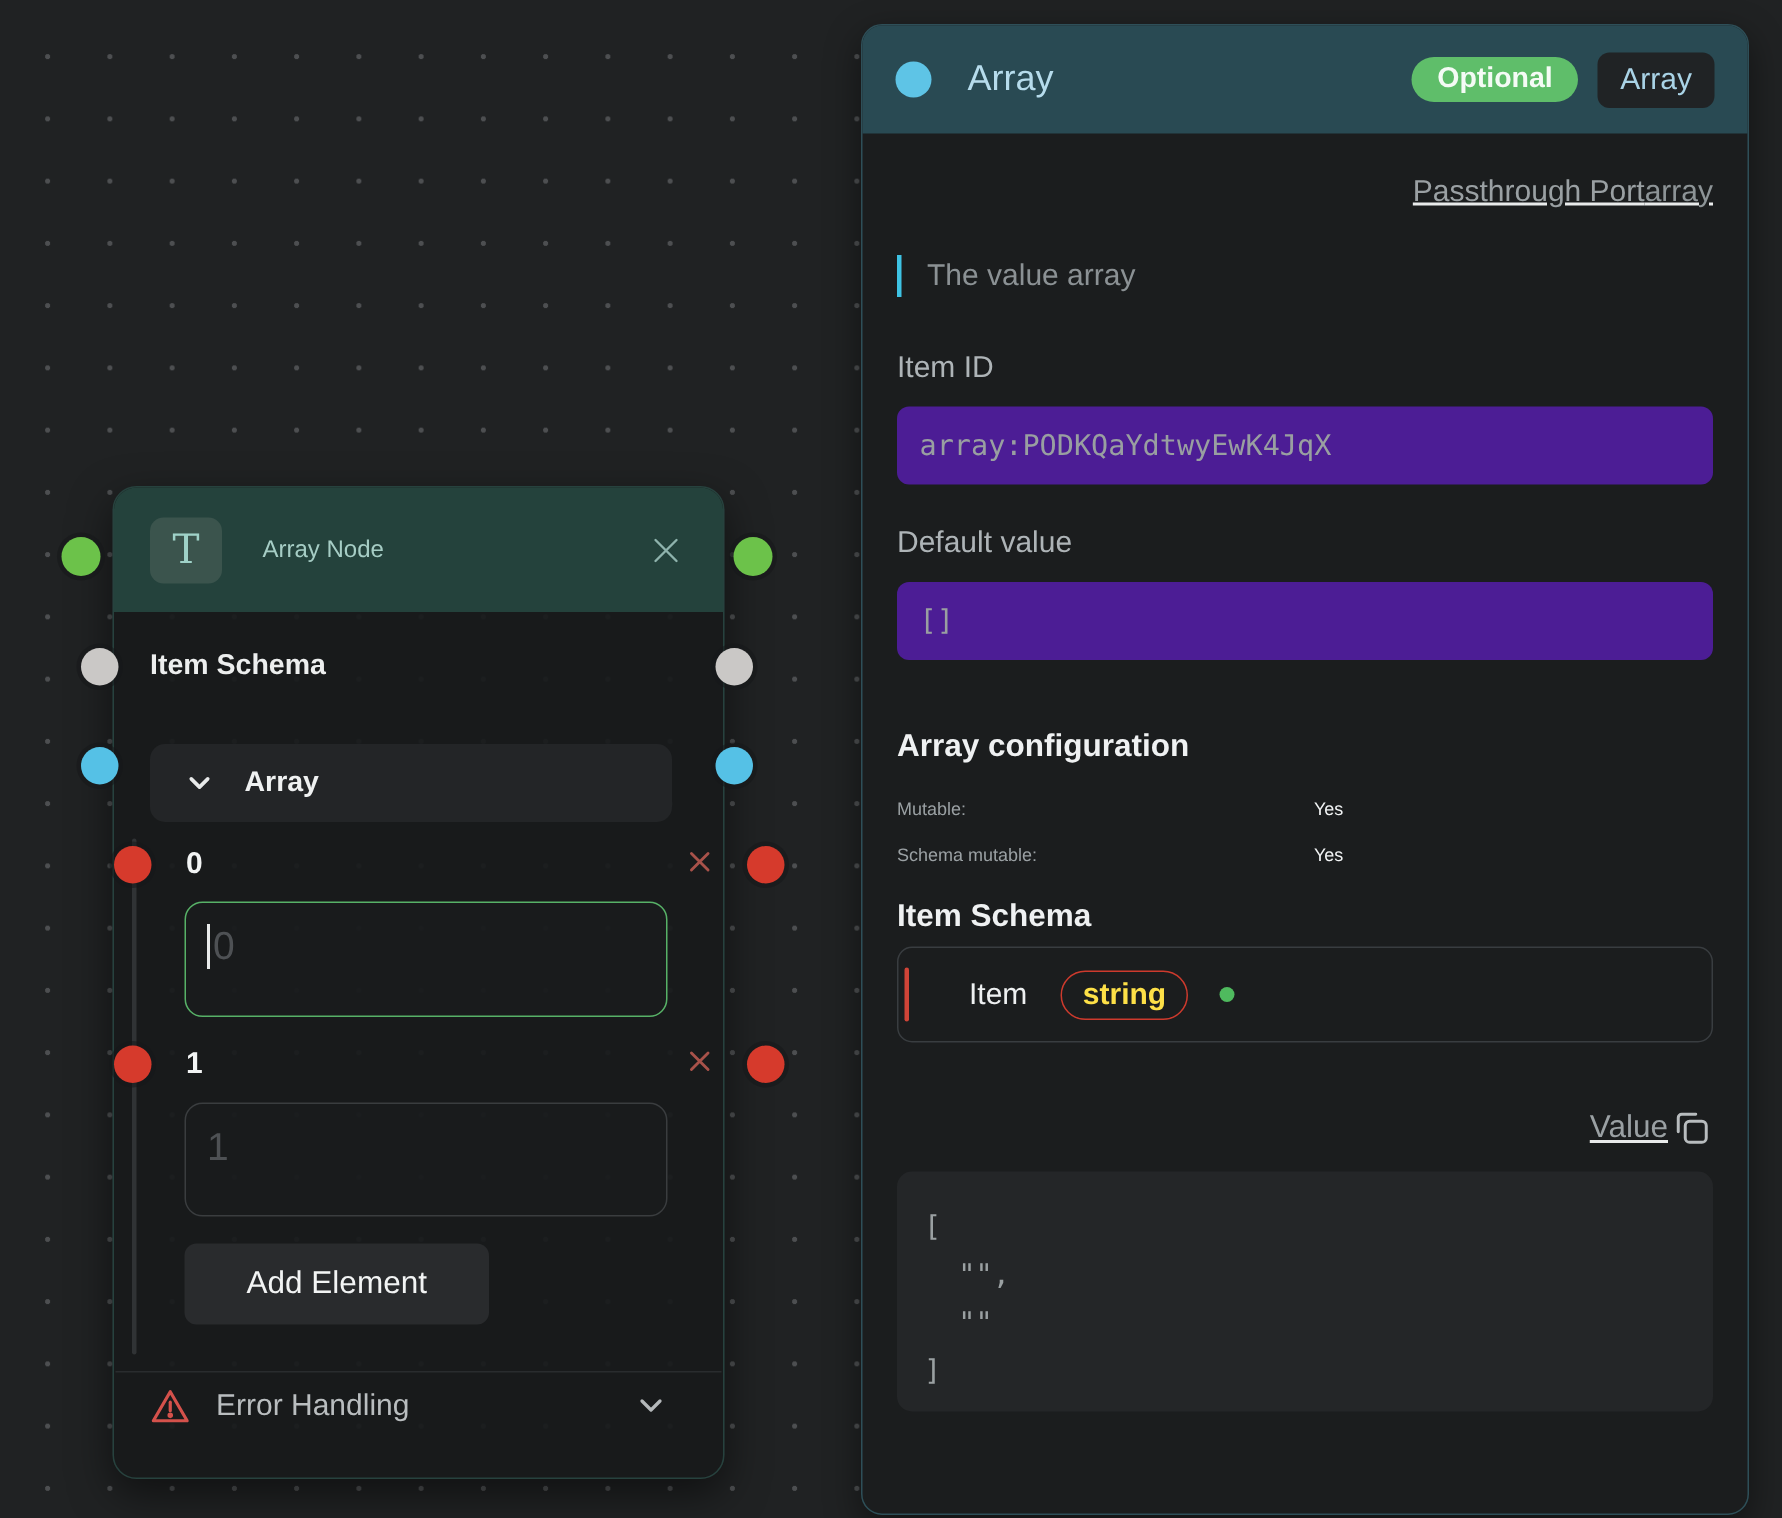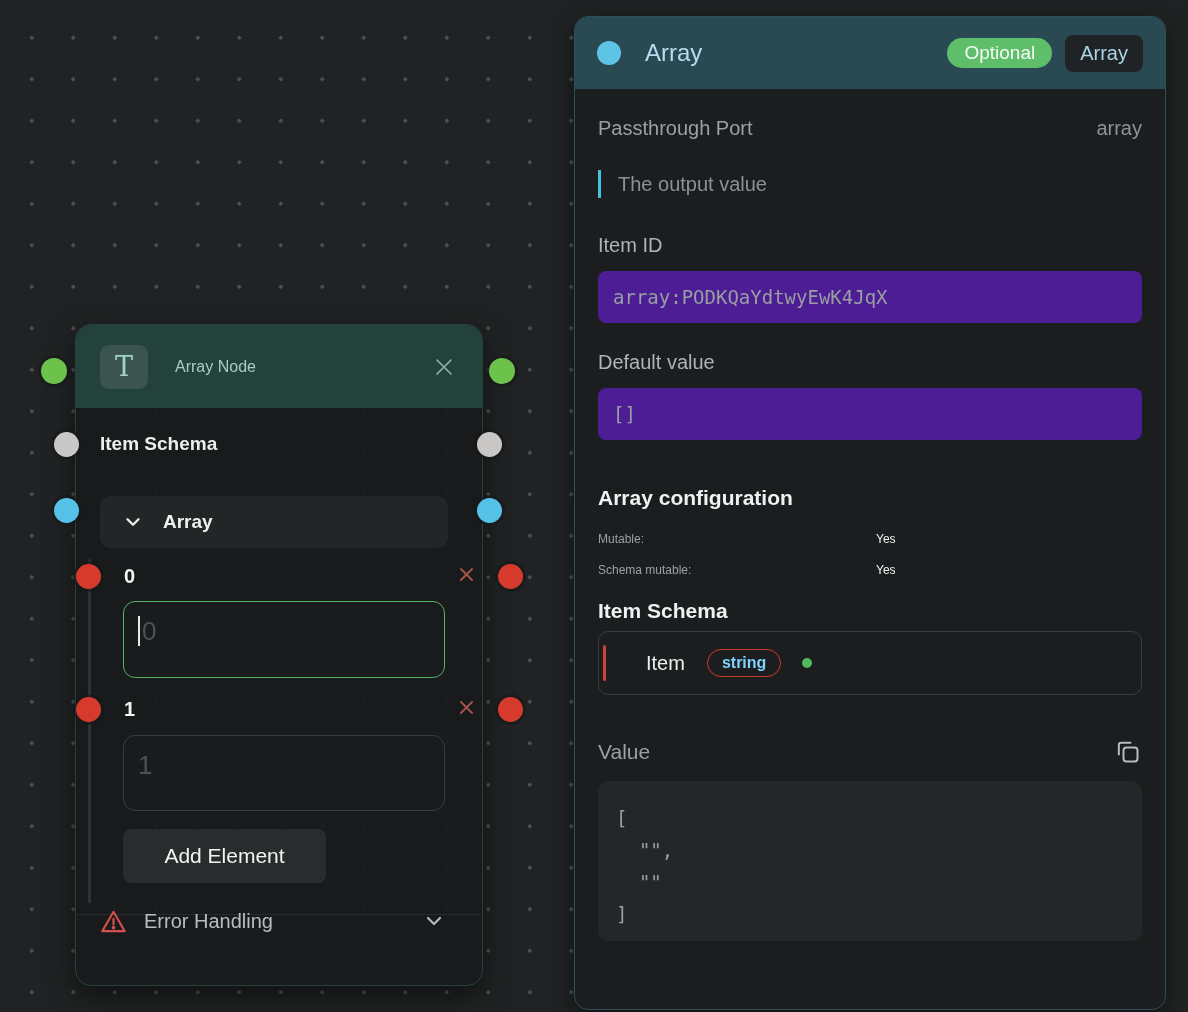--- a/index.html
+++ b/index.html
@@ -75,21 +75,21 @@
 
   .add-btn {
     position: absolute; left: 47px; top: 504px; width: 203px; height: 54px;
     background: #292b2d; border: none; border-radius: 8px;
     color: #f2f4f4; font-size: 21px; font-family: inherit; cursor: pointer;
   }
 
   .node-sep { position: absolute; left: 1px; right: 1px; top: 589px; height: 1px; background: #292c2e; }
 
   .error-row {
-    position: absolute; left: 0; right: 0; top: 568px; height: 56px;
+    position: absolute; left: 0; right: 0; top: 584px; height: 56px;
     display: flex; align-items: center; padding: 0 24px; cursor: pointer;
   }
   .warn-icon { width: 27px; height: 27px; color: #d4514b; }
   .error-label { margin-left: 17px; font-size: 20px; color: #b9bdbf; flex: 1; }
   .error-chev { width: 24px; height: 24px; color: #b4b8ba; margin-right: 12px; }
 
   
   .port { position: absolute; border-radius: 50%; cursor: crosshair; box-shadow: 0 0 0 3px rgba(22,24,25,0.55); }
   .p-green { width: 26px; height: 26px; background: #6cc24a; }
   .p-gray  { width: 25px; height: 25px; background: #cac8c6; }
@@ -109,30 +109,30 @@
     border-radius: 14px;
     box-shadow: 0 8px 24px rgba(0,0,0,0.45);
   }
   .panel-header {
     height: 72px; background: #294a53; border-radius: 13px 13px 0 0;
     display: flex; align-items: center; padding: 0 22px;
   }
   .port-dot { width: 24px; height: 24px; border-radius: 50%; background: #5ec4e6; }
   .panel-title { margin-left: 24px; font-size: 24px; font-weight: 500; color: #b6dcec; flex: 1; }
   .badge-optional {
-    background: #5fbe6a; color: #f4fbf5; font-size: 19px; font-weight: 400;
+    background: #5fbe6a; color: #f4fbf5; font-size: 19px; font-weight: 700;
     padding: 4px 17px; border-radius: 999px;
   }
   .badge-type {
     margin-left: 13px; background: #202325; color: #a9d3e6; font-size: 20px;
     padding: 7px 15px; border-radius: 8px;
   }
   .panel-body { padding: 0 23px; }
 
-  .row-between { display: flex; justify-content: space-between; align-items: center; }
+  .row-between { display: flex; justify-content: flex-end; align-items: center; text-decoration: underline; }
   .pt-row { margin-top: 28px; font-size: 20px; }
   .pt-label { color: #9aa0a3; }
   .pt-value { color: #8d9497; }
 
   .quote { margin-top: 30px; border-left: 3px solid #3ec3e4; padding-left: 17px; font-size: 20px; color: #8b9194; line-height: 28px; }
 
   .field-label { margin-top: 36px; font-size: 20px; color: #aeb4b7; }
   .field-box {
     margin-top: 14px; height: 52px; background: #4c1d95; border-radius: 8px;
     display: flex; align-items: center; padding: 0 15px;
@@ -149,21 +149,21 @@
   .schema-title { margin-top: 22px; }
 
   .item-box {
     margin-top: 8px; height: 64px; border: 1px solid #393d40; border-radius: 10px;
     display: flex; align-items: center; padding: 0 4px; cursor: pointer;
   }
   .item-accent { width: 3px; height: 36px; background: #d04437; border-radius: 2px; }
   .item-name { margin-left: 40px; font-size: 20px; font-weight: 500; color: #eef0f1; }
   .string-pill {
     margin-left: 22px; border: 1.6px solid #cd3a2d; border-radius: 999px;
-    padding: 4px 14px; font-size: 16px; font-weight: 600; color: #7dd3fc;
+    padding: 4px 14px; font-size: 20px; font-weight: 600; color: #fde047;
   }
   .status-dot { margin-left: 21px; width: 10px; height: 10px; border-radius: 50%; background: #4fba5e; }
 
   .value-row { margin-top: 42px; }
   .value-label { font-size: 21px; color: #9aa0a3; }
   .copy-btn { width: 30px; height: 30px; border: none; background: transparent; color: #b8bcbe; cursor: pointer; padding: 0; }
   .copy-btn svg { width: 28px; height: 28px; }
 
   .code-box {
     margin-top: 14px; height: 160px; background: #242628; border-radius: 10px;
@@ -254,21 +254,21 @@
     <div class="badge-optional">Optional</div>
     <div class="badge-type">Array</div>
   </div>
 
   <div class="panel-body">
     <div class="row-between pt-row">
       <span class="pt-label">Passthrough Port</span>
       <span class="pt-value">array</span>
     </div>
 
-    <div class="quote">The output value</div>
+    <div class="quote">The value array</div>
 
     <div class="field-label">Item ID</div>
     <div class="field-box">
       <span>array:PODKQaYdtwyEwK4JqX</span>
     </div>
 
     <div class="field-label mt28">Default value</div>
     <div class="field-box">
       <span>[]</span>
     </div>

